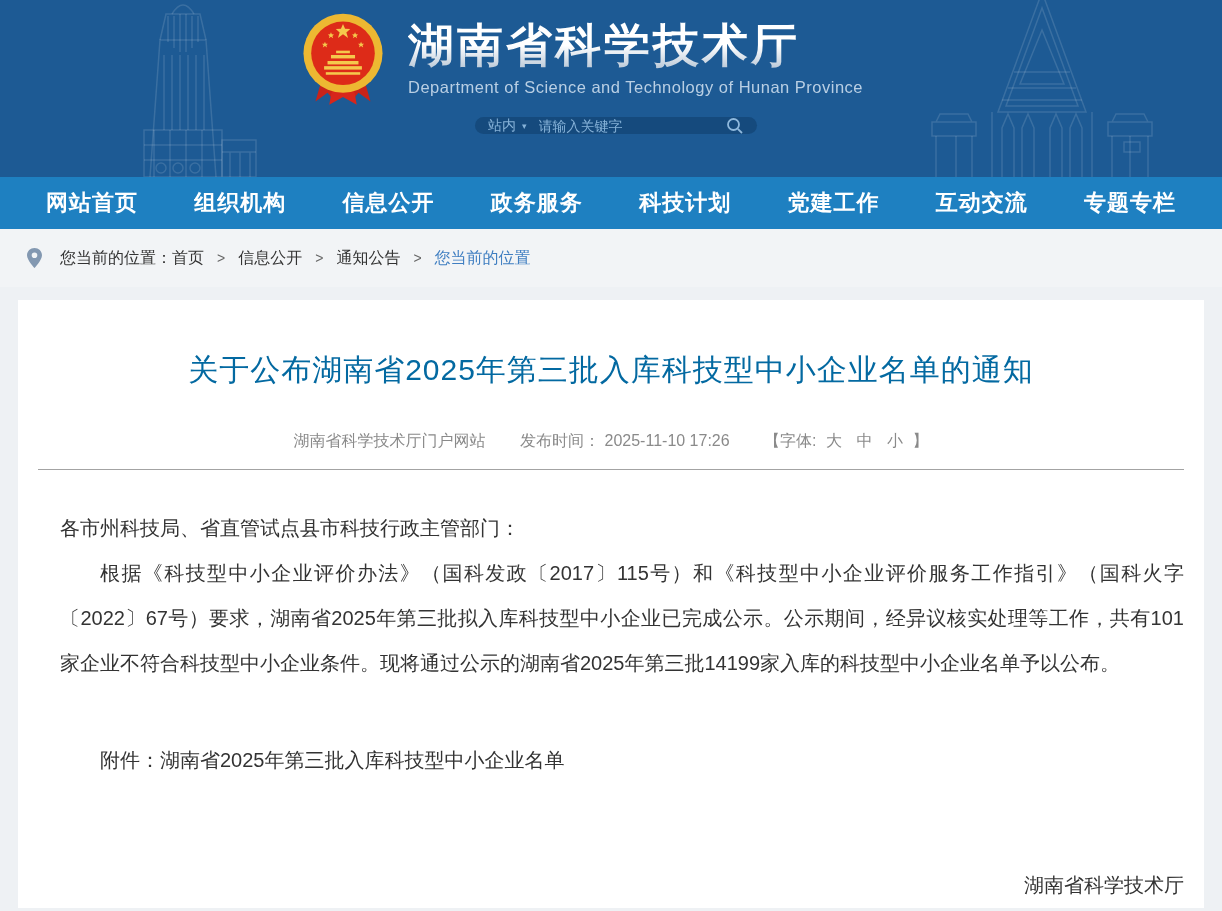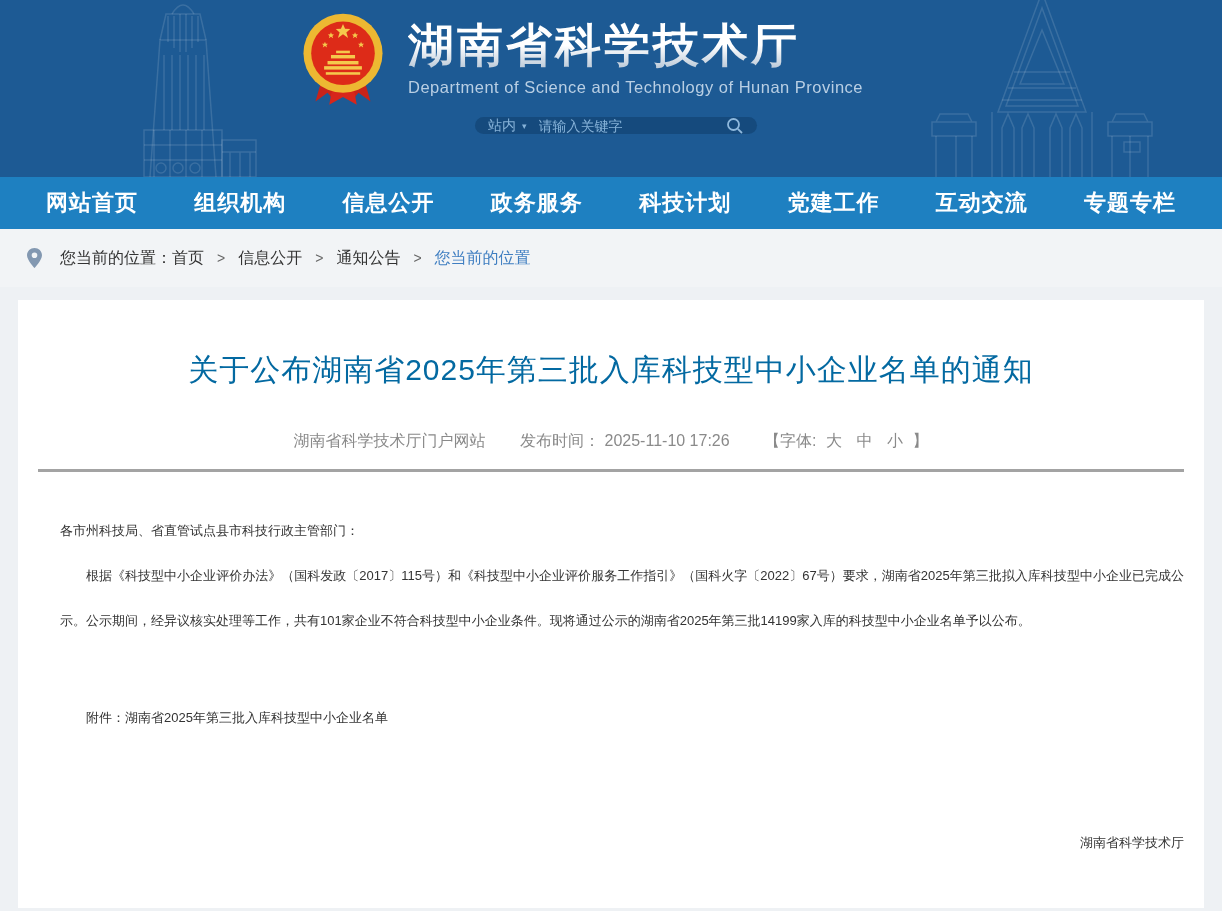--- a/index.html
+++ b/index.html
@@ -43,24 +43,24 @@
   .crumb { color:#333; text-decoration:none; }
   .crumb-sep { color:#666; padding:0 13px; font-size:14px; }
   .crumb.active { color:#3f7ec1; }
 
   
   .main-wrap { padding:13px 18px 0; }
   .panel { background:#ffffff; min-height:608px; }
   .article-title { text-align:center; color:#0369a1; font-size:30px; font-weight:normal;
                    padding-top:50px; letter-spacing:1px; }
   .meta { text-align:center; color:#8a8a8a; font-size:16px; margin:40px 20px 0;
-          padding-bottom:17px; border-bottom:3px solid #a3a3a3; }
+          padding-bottom:17px; border-bottom:1px solid #a3a3a3; }
   .meta .seg { margin:0 15px; }
   .font-size-ctrl { cursor:pointer; margin:0 5px; }
-  .content { padding:36px 20px 0 42px; font-size:13px; color:#333; line-height:45px;
+  .content { padding:36px 20px 0 42px; font-size:20px; color:#333; line-height:45px;
              text-align:justify; }
   .body-para { text-indent:2em; }
   .attachment { margin-top:52px; text-indent:2em; }
   .attachment-name { color:#333; text-decoration:none; }
   .signature { text-align:right; margin-top:80px; }
 </style>
 </head>
 <body>
 
 <div class="header">

